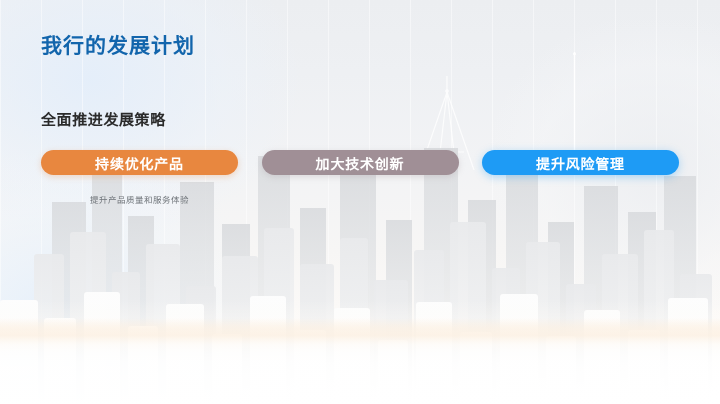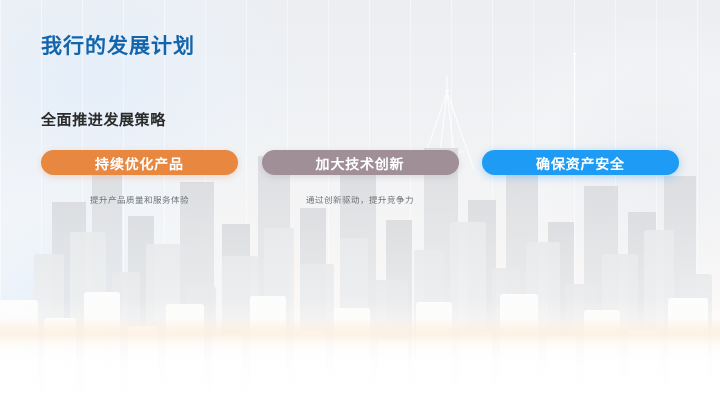--- a/index.html
+++ b/index.html
@@ -330,22 +330,21 @@
 
     <div class="pillars">
 
       <div class="pillar">
         <div class="pill orange">持续优化产品</div>
         <div class="pillar-desc">提升产品质量和服务体验</div>
       </div>
 
       <div class="pillar">
         <div class="pill mauve">加大技术创新</div>
-        <div class="pillar-desc">通过创新驱动，提升竞争力</div>
       </div>
 
       <div class="pillar">
-        <div class="pill blue">确保资产安全</div>
+        <div class="pill blue">提升风险管理</div>
       </div>
 
     </div>
   </div>
 </div>
 
 </body></html>

